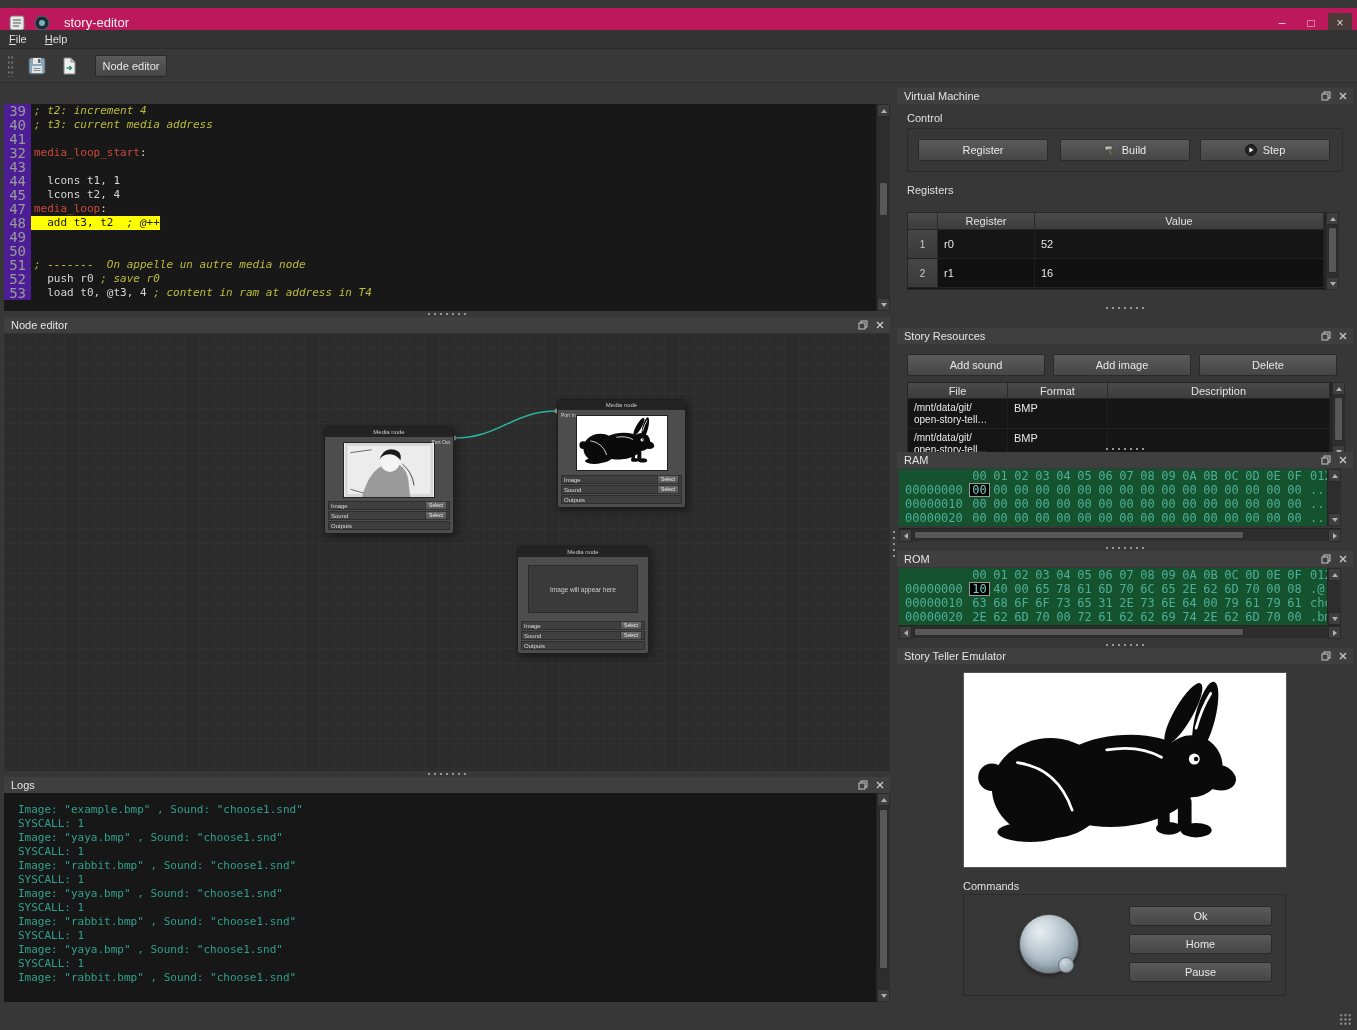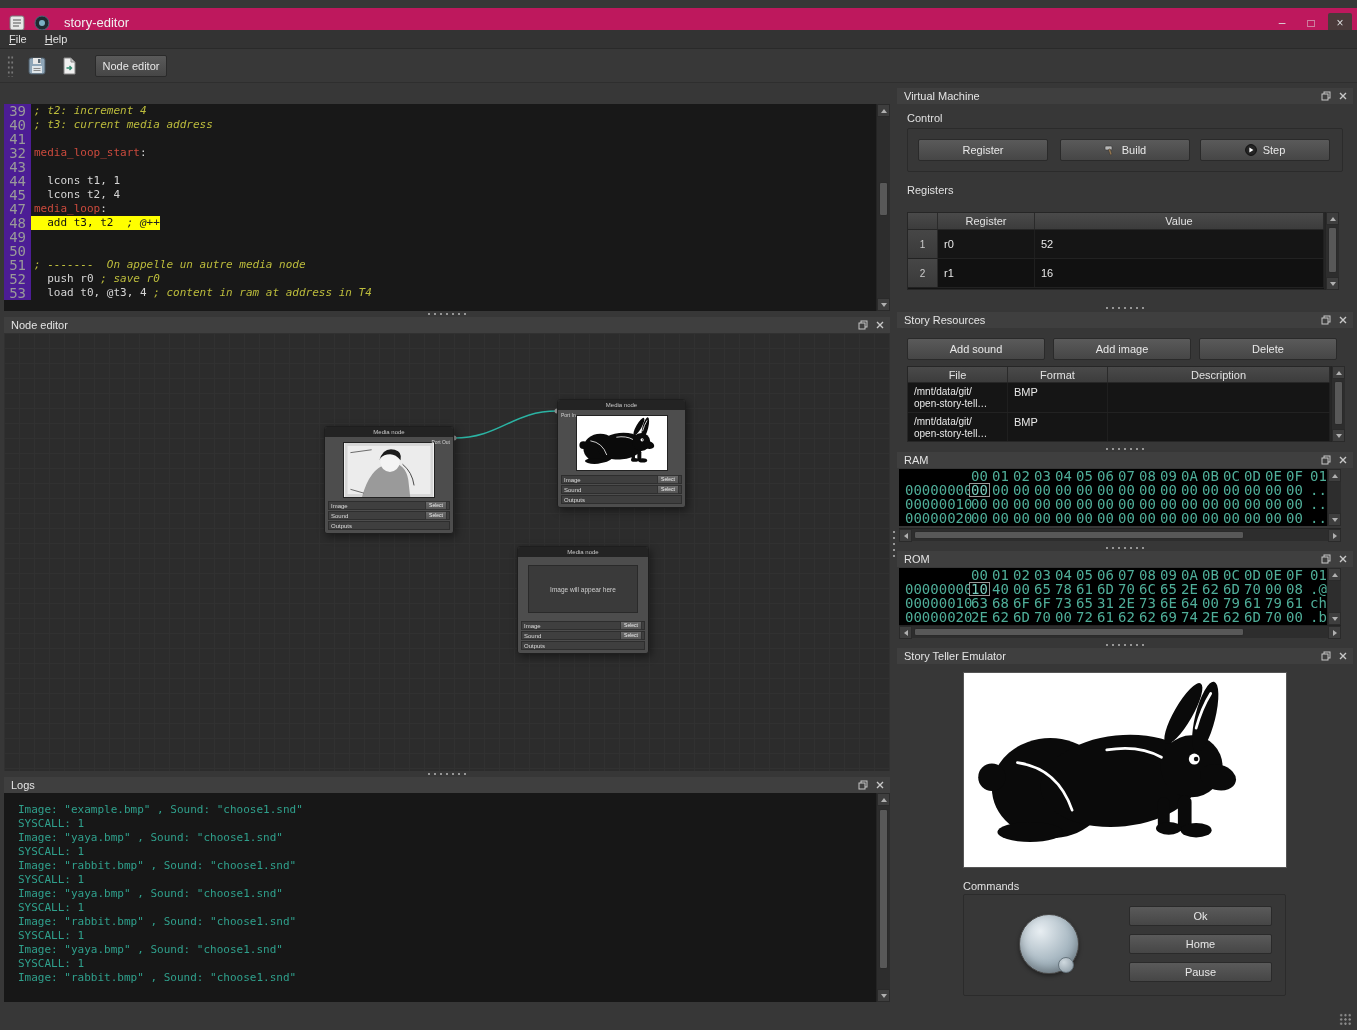--- a/index.html
+++ b/index.html
@@ -69,21 +69,21 @@
 
 .qtable{position:absolute;background:#141414;border:1px solid #262626;overflow:hidden}
 .qt-headrow{display:flex;height:17px;background:linear-gradient(#4a4a4a,#3c3c3c);border-bottom:1px solid #262626}
 .qt-h{display:flex;align-items:center;justify-content:center;font-size:11px;color:#e2e2e2;border-right:1px solid #2a2a2a}
 .qt-row{display:flex;border-bottom:1px solid #222;background:#151515}
 .qt-row.alt{background:#111}
 .qt-rownum{width:30px;flex:0 0 30px;background:linear-gradient(#464646,#3a3a3a);border-right:1px solid #2a2a2a;display:flex;align-items:center;justify-content:center;font-size:10px;color:#ccc}
 .qt-c{display:flex;align-items:center;padding-left:6px;font-size:11px;color:#e8e8e8;border-right:1px solid #1f1f1f}
 .filecell{flex-direction:column;align-items:flex-start;justify-content:center;font-size:10px;line-height:12px}
 
-.hexwrap{position:absolute;background:#000000;overflow:hidden;font-family:"DejaVu Sans Mono",monospace;font-size:14px;line-height:14px;color:#4fae99}
+.hexwrap{position:absolute;background:#14532d;overflow:hidden;font-family:"DejaVu Sans Mono",monospace;font-size:12px;line-height:14px;color:#4fae99}
 .hex-row{display:flex;height:14px;white-space:pre}
 .hx-addr{width:70px;flex:0 0 70px;padding-left:6px}
 .hx-b{width:21px;flex:0 0 21px;text-align:center}
 .hx-b.sel{background:#000;box-shadow:inset 0 0 0 1px #9a9a9a;color:#79cdbd}
 .hx-ascii{padding-left:5px;white-space:pre}
 
 .screen{position:absolute;background:#fff;border:1px solid #555;display:flex;align-items:center;justify-content:center}
 .knob{position:absolute;width:60px;height:60px;border-radius:50%;background:radial-gradient(circle at 35% 28%,#e8eef2,#a8b8c2 55%,#7e909c);border:1px solid #4a4a4a;box-shadow:inset 0 -4px 8px rgba(0,0,0,.25),0 2px 4px rgba(0,0,0,.4)}
 .knob-dot{position:absolute;right:4px;bottom:0;width:16px;height:16px;border-radius:50%;background:radial-gradient(circle at 35% 30%,#cfd9df,#8796a0);border:1px solid #67757e}
 .grip{position:absolute;width:13px;height:13px;background-image:radial-gradient(circle,#8d8d8d 1px,transparent 1.3px);background-size:4.3px 4.3px}
@@ -408,21 +408,21 @@
     <span class="vthumb" style="top:15px;height:46px"></span>
     <span class="sb-btn" style="left:0;bottom:0">
         <span class="arr down"></span>
       </span>
   </div>
 </div>
 <div class="splitter" style="left:897px;top:304px;width:456px;height:8px">
     <span class="dots-h"></span>
   </div>
 
-<div class="panel" style="left:897px;top:312px;width:456px;height:133px">
+<div class="panel" style="left:897px;top:328px;width:456px;height:133px">
   <div class="phead">
     <span class="t">Story Resources</span>
     <span class="sp"></span>
     <span class="phicon">
         <svg width="10" height="10" viewBox="0 0 10 10">
           <rect x="3" y="1" width="6" height="6" fill="none" stroke="#c8c8c8"></rect>
           <rect x="1" y="3" width="6" height="6" fill="#3f3f3f" stroke="#c8c8c8"></rect>
         </svg>
       </span>
     <span class="phicon">

